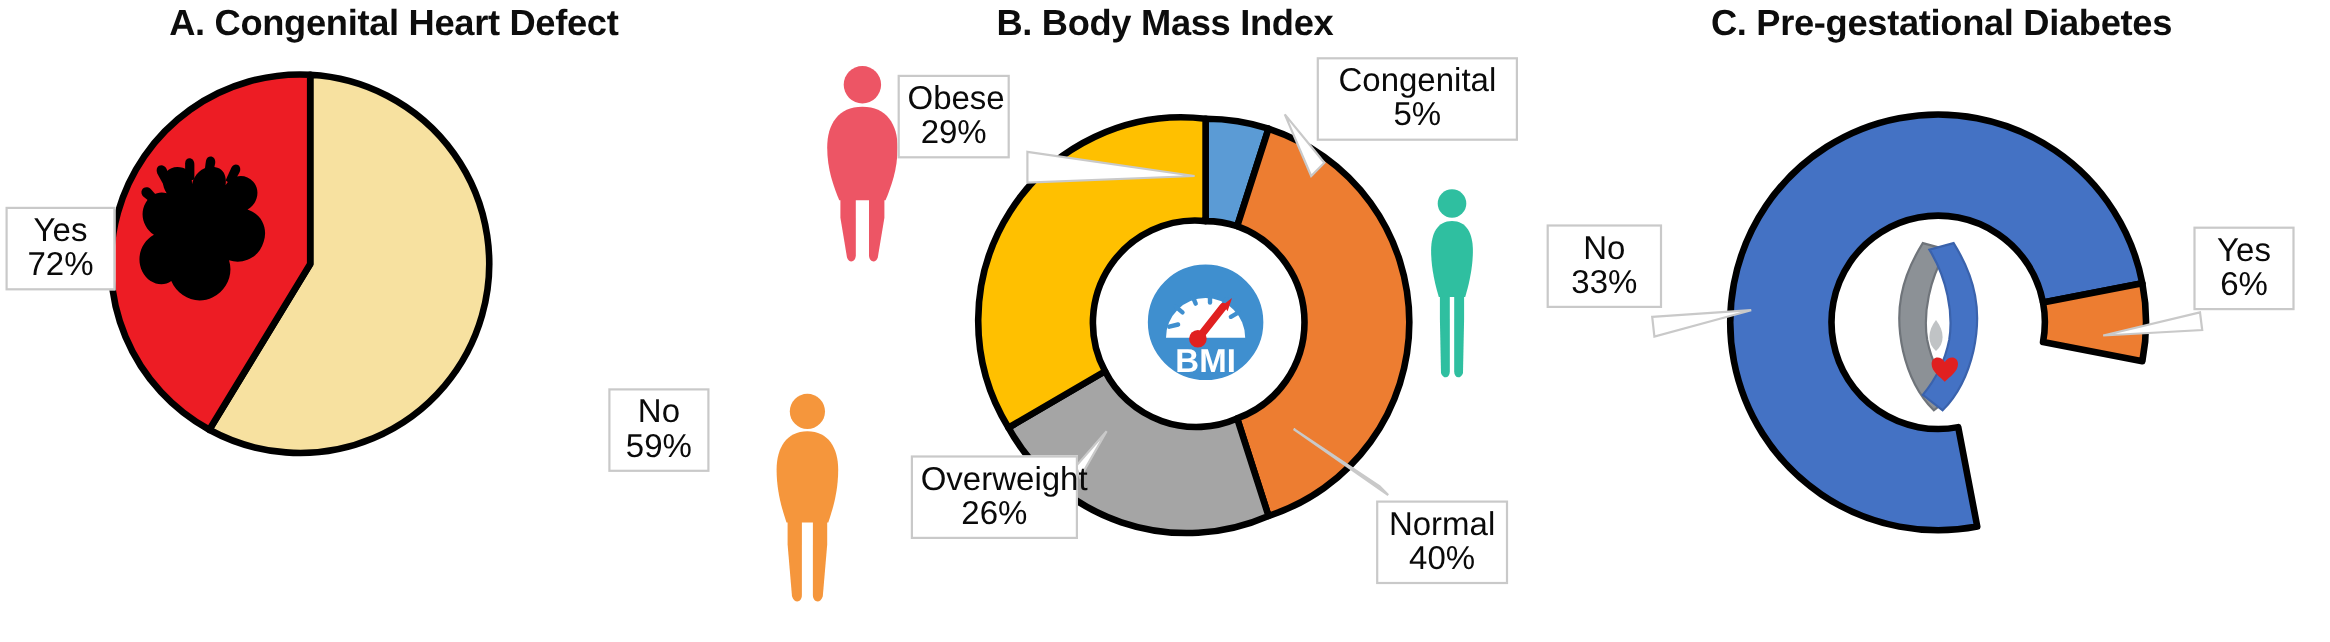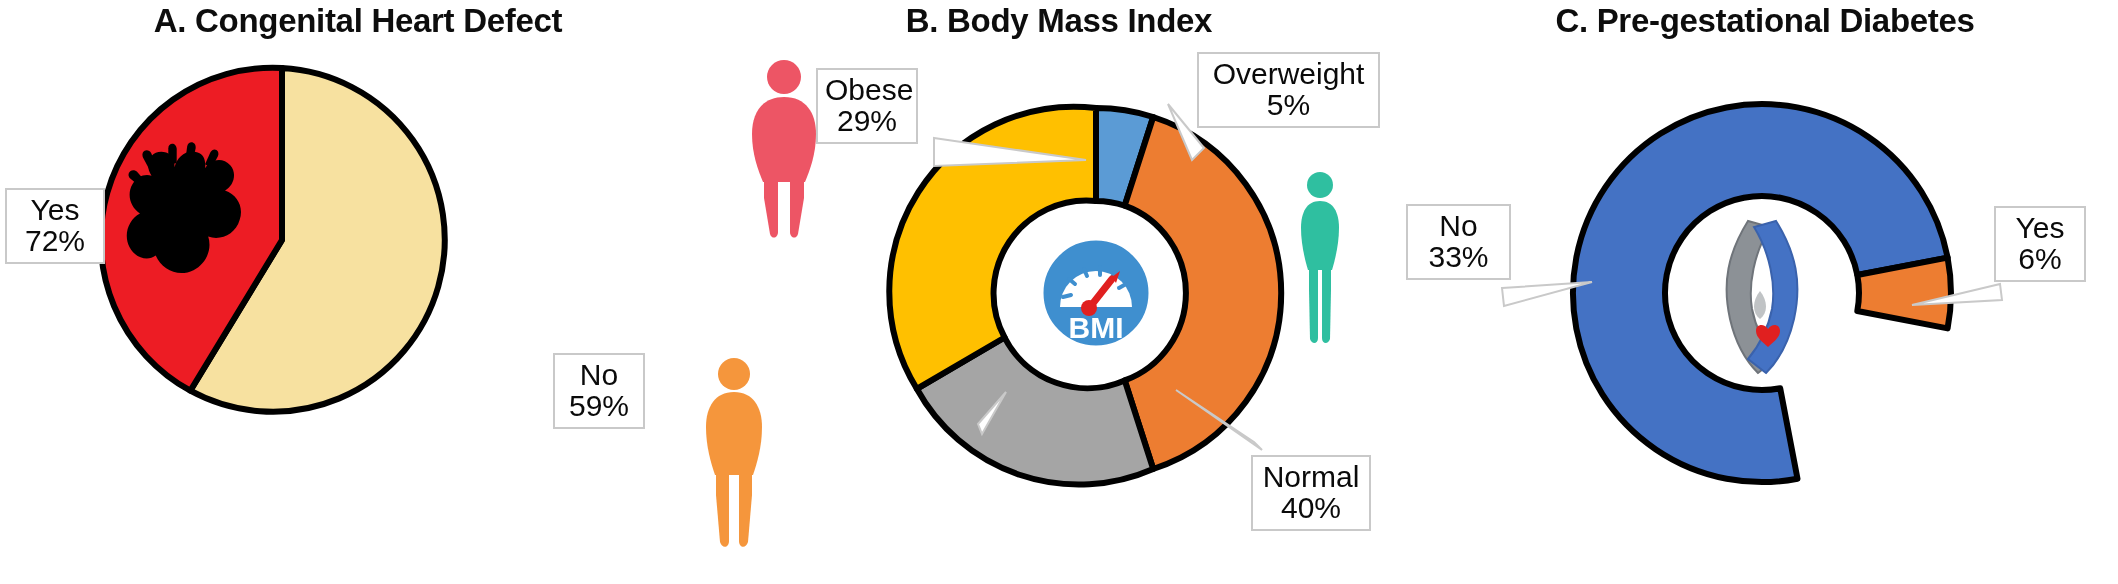--- a/index.html
+++ b/index.html
@@ -143,29 +143,33 @@
       <path d="M 548 442 L 470 390 L 556 450 Z" fill="#ffffff" stroke="#c9c9c9" stroke-width="2"></path>
       <path d="M 272 424 L 300 392 L 276 434 Z" fill="#ffffff" stroke="#c9c9c9" stroke-width="2"></path>
     </svg>
 
     <div class="callout" style="left:110px;top:68px;width:102px;">
       <span class="l1">Obese</span>
       <span class="l2">29%</span>
     </div>
 
     <div class="callout" style="left:491px;top:52px;width:183px;">
-      <span class="l1">Overweight</span>
+      <span class="l1">Congenital</span>
       <span class="l2">5%</span>
     </div>
 
     <div class="callout" style="left:545px;top:455px;width:120px;">
       <span class="l1">Normal</span>
       <span class="l2">40%</span>
     </div>
 
+    <div class="callout" style="left:122px;top:414px;width:152px;">
+      <span class="l1">Overweight</span>
+      <span class="l2">26%</span>
+    </div>
   </div>
 
   <div class="panel" id="panel-c">
     <div class="panel-title">C. Pre-gestational Diabetes</div>
 
     <svg class="chart-svg" viewBox="0 0 706 584">
 
       <path d="M 385.5 478.7 A 189 189 0 1 1 535.6 257.6 L 445.3 275.0 A 97 97 0 1 0 368.2 388.3 Z" fill="#4472C4" stroke="#000" stroke-width="6" stroke-linejoin="round"></path>
 
       <path d="M 535.6 257.6 A 189 189 0 0 1 535.6 328.4 L 445.3 311.0 A 97 97 0 0 0 445.3 275.0 Z" fill="#ED7D31" stroke="#000" stroke-width="6" stroke-linejoin="round"></path>

